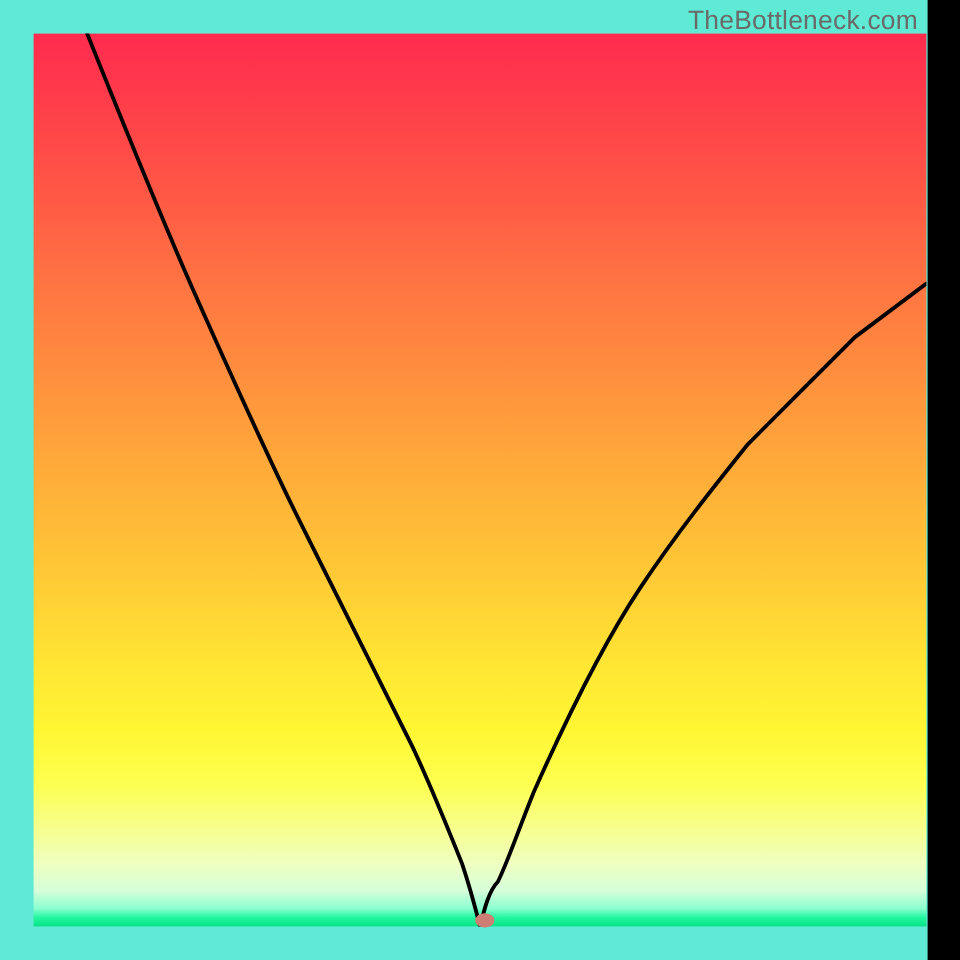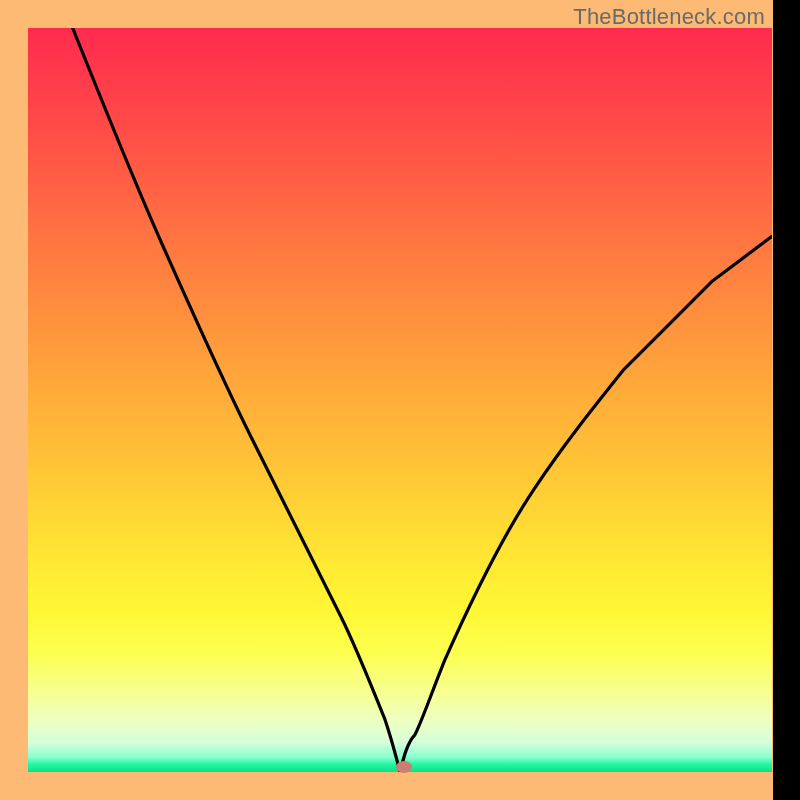--- a/index.html
+++ b/index.html
@@ -8,21 +8,21 @@
     width: 800px;
     height: 800px;
     background: #000;
     overflow: hidden;
     font-family: Arial, Helvetica, sans-serif;
   }
   .wrap {
     position: relative;
     width: 773px;
     height: 800px;
-    background: #fdba74;
+    background: #5eead4;
   }
   .watermark {
     position: absolute;
     top: 4px;
     right: 8px;
     color: #6a6a6a;
     font-size: 22px;
     letter-spacing: 0.2px;
     font-weight: 500;
     z-index: 3;

